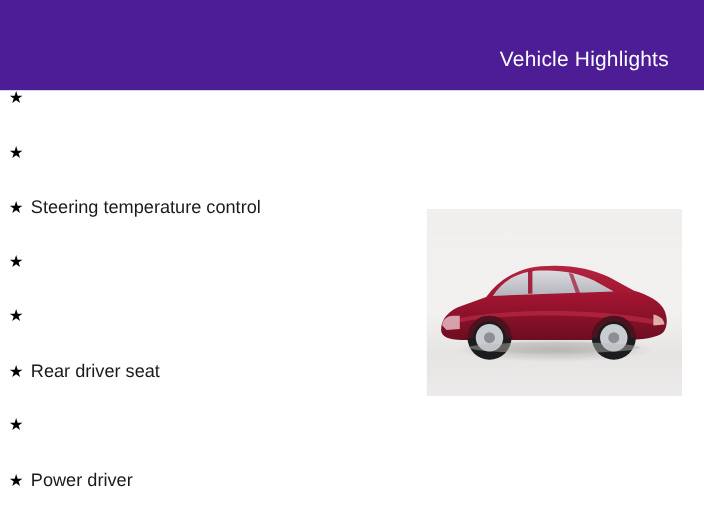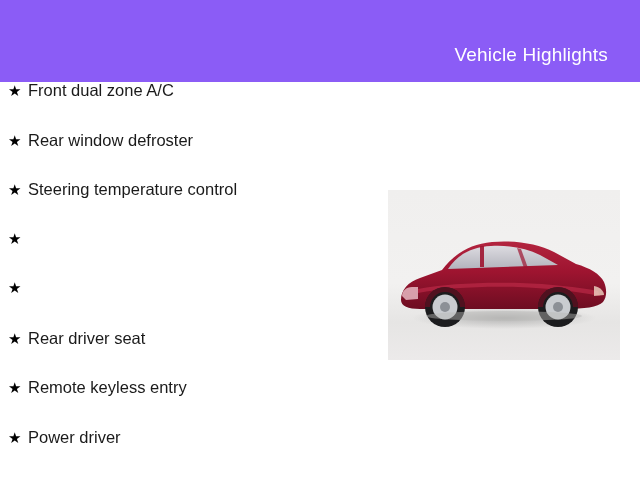--- a/index.html
+++ b/index.html
@@ -18,21 +18,21 @@
     width: 640px;
     height: 480px;
     background: #ffffff;
   }
   .header-bar {
     position: absolute;
     left: 0;
     top: 0;
     width: 640px;
     height: 82px;
-    background: #8b5cf6;
+    background: #4c1d95;
   }
   .header-title {
     position: absolute;
     right: 32px;
     bottom: 16px;
     color: #ffffff;
     font-size: 19px;
     font-weight: 400;
     letter-spacing: 0.2px;
     white-space: nowrap;
@@ -83,26 +83,24 @@
 <div class="page">
 
   <div class="header-bar">
     <div class="header-title">Vehicle Highlights</div>
   </div>
 
   <div class="features">
 
     <div class="feature-row">
       <span class="bullet">★</span>
-      <span class="feature-label">Front dual zone A/C</span>
     </div>
 
     <div class="feature-row">
       <span class="bullet">★</span>
-      <span class="feature-label">Rear window defroster</span>
     </div>
 
     <div class="feature-row">
       <span class="bullet">★</span>
       <span class="feature-label">Steering temperature control</span>
     </div>
 
     <div class="feature-row">
       <span class="bullet">★</span>
     </div>
@@ -111,21 +109,20 @@
       <span class="bullet">★</span>
     </div>
 
     <div class="feature-row">
       <span class="bullet">★</span>
       <span class="feature-label">Rear driver seat</span>
     </div>
 
     <div class="feature-row">
       <span class="bullet">★</span>
-      <span class="feature-label">Remote keyless entry</span>
     </div>
 
     <div class="feature-row">
       <span class="bullet">★</span>
       <span class="feature-label">Power driver</span>
     </div>
 
   </div>
 
   <div class="photo">

